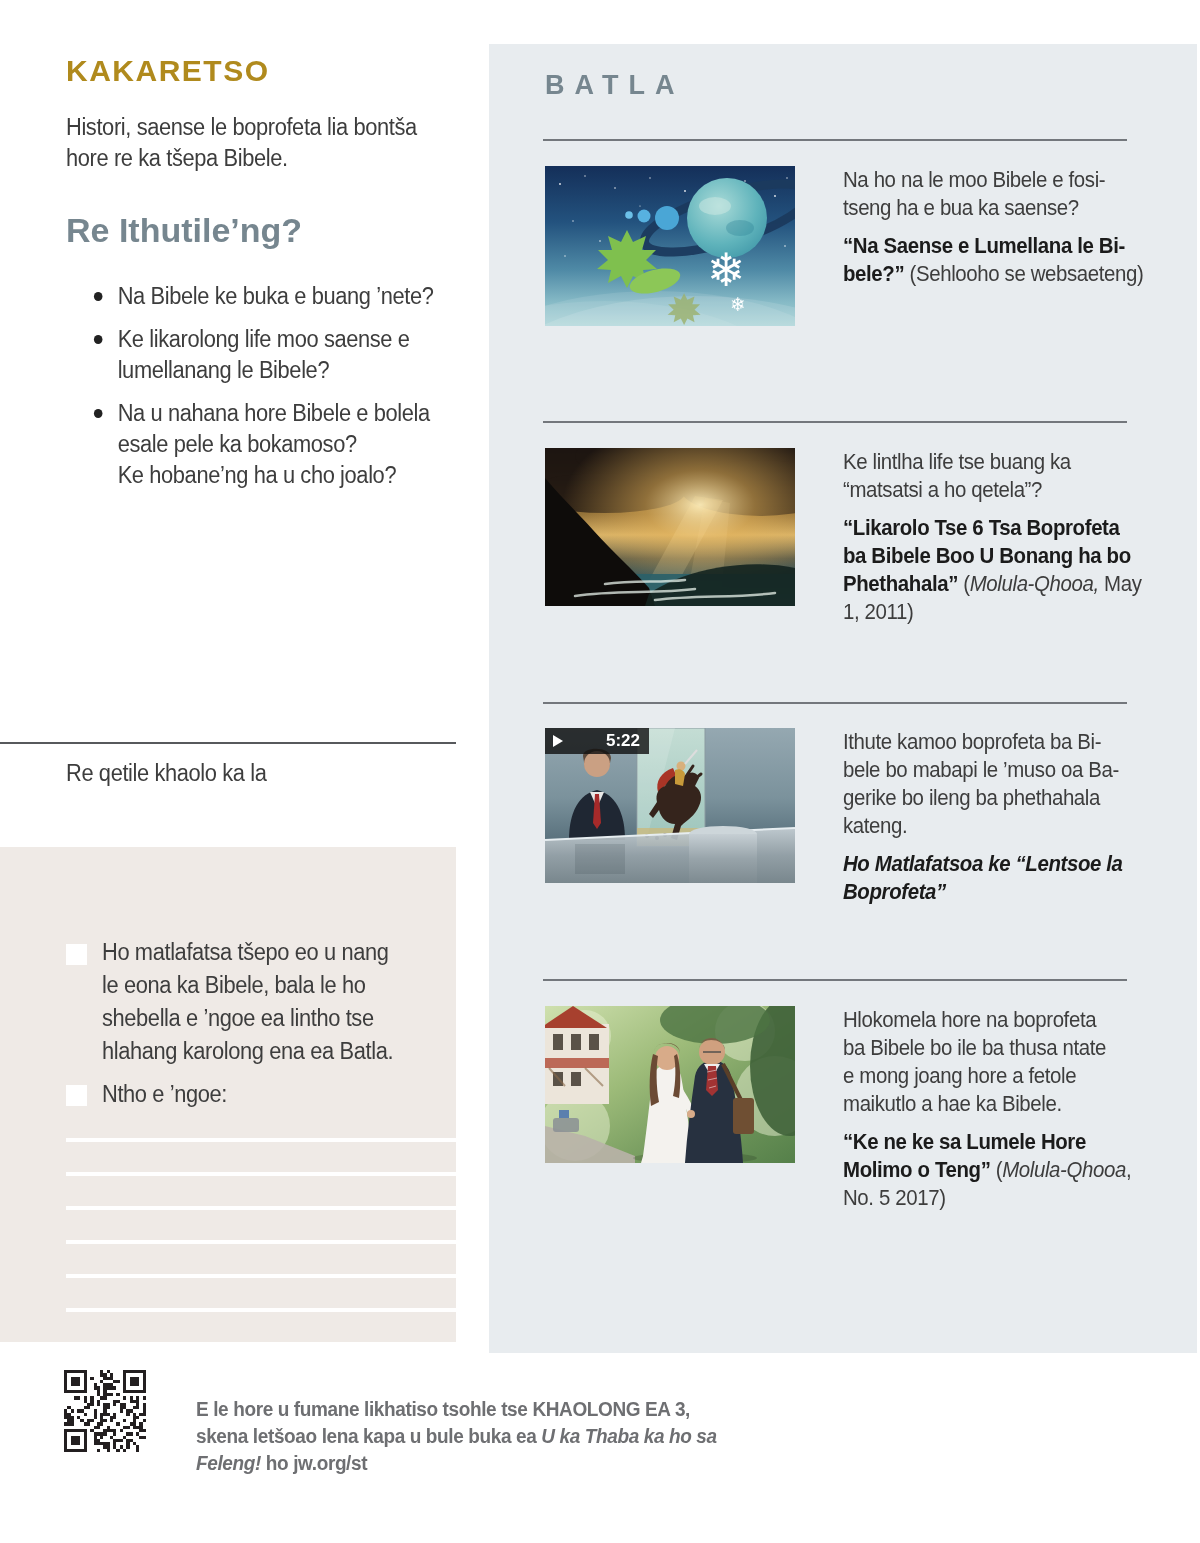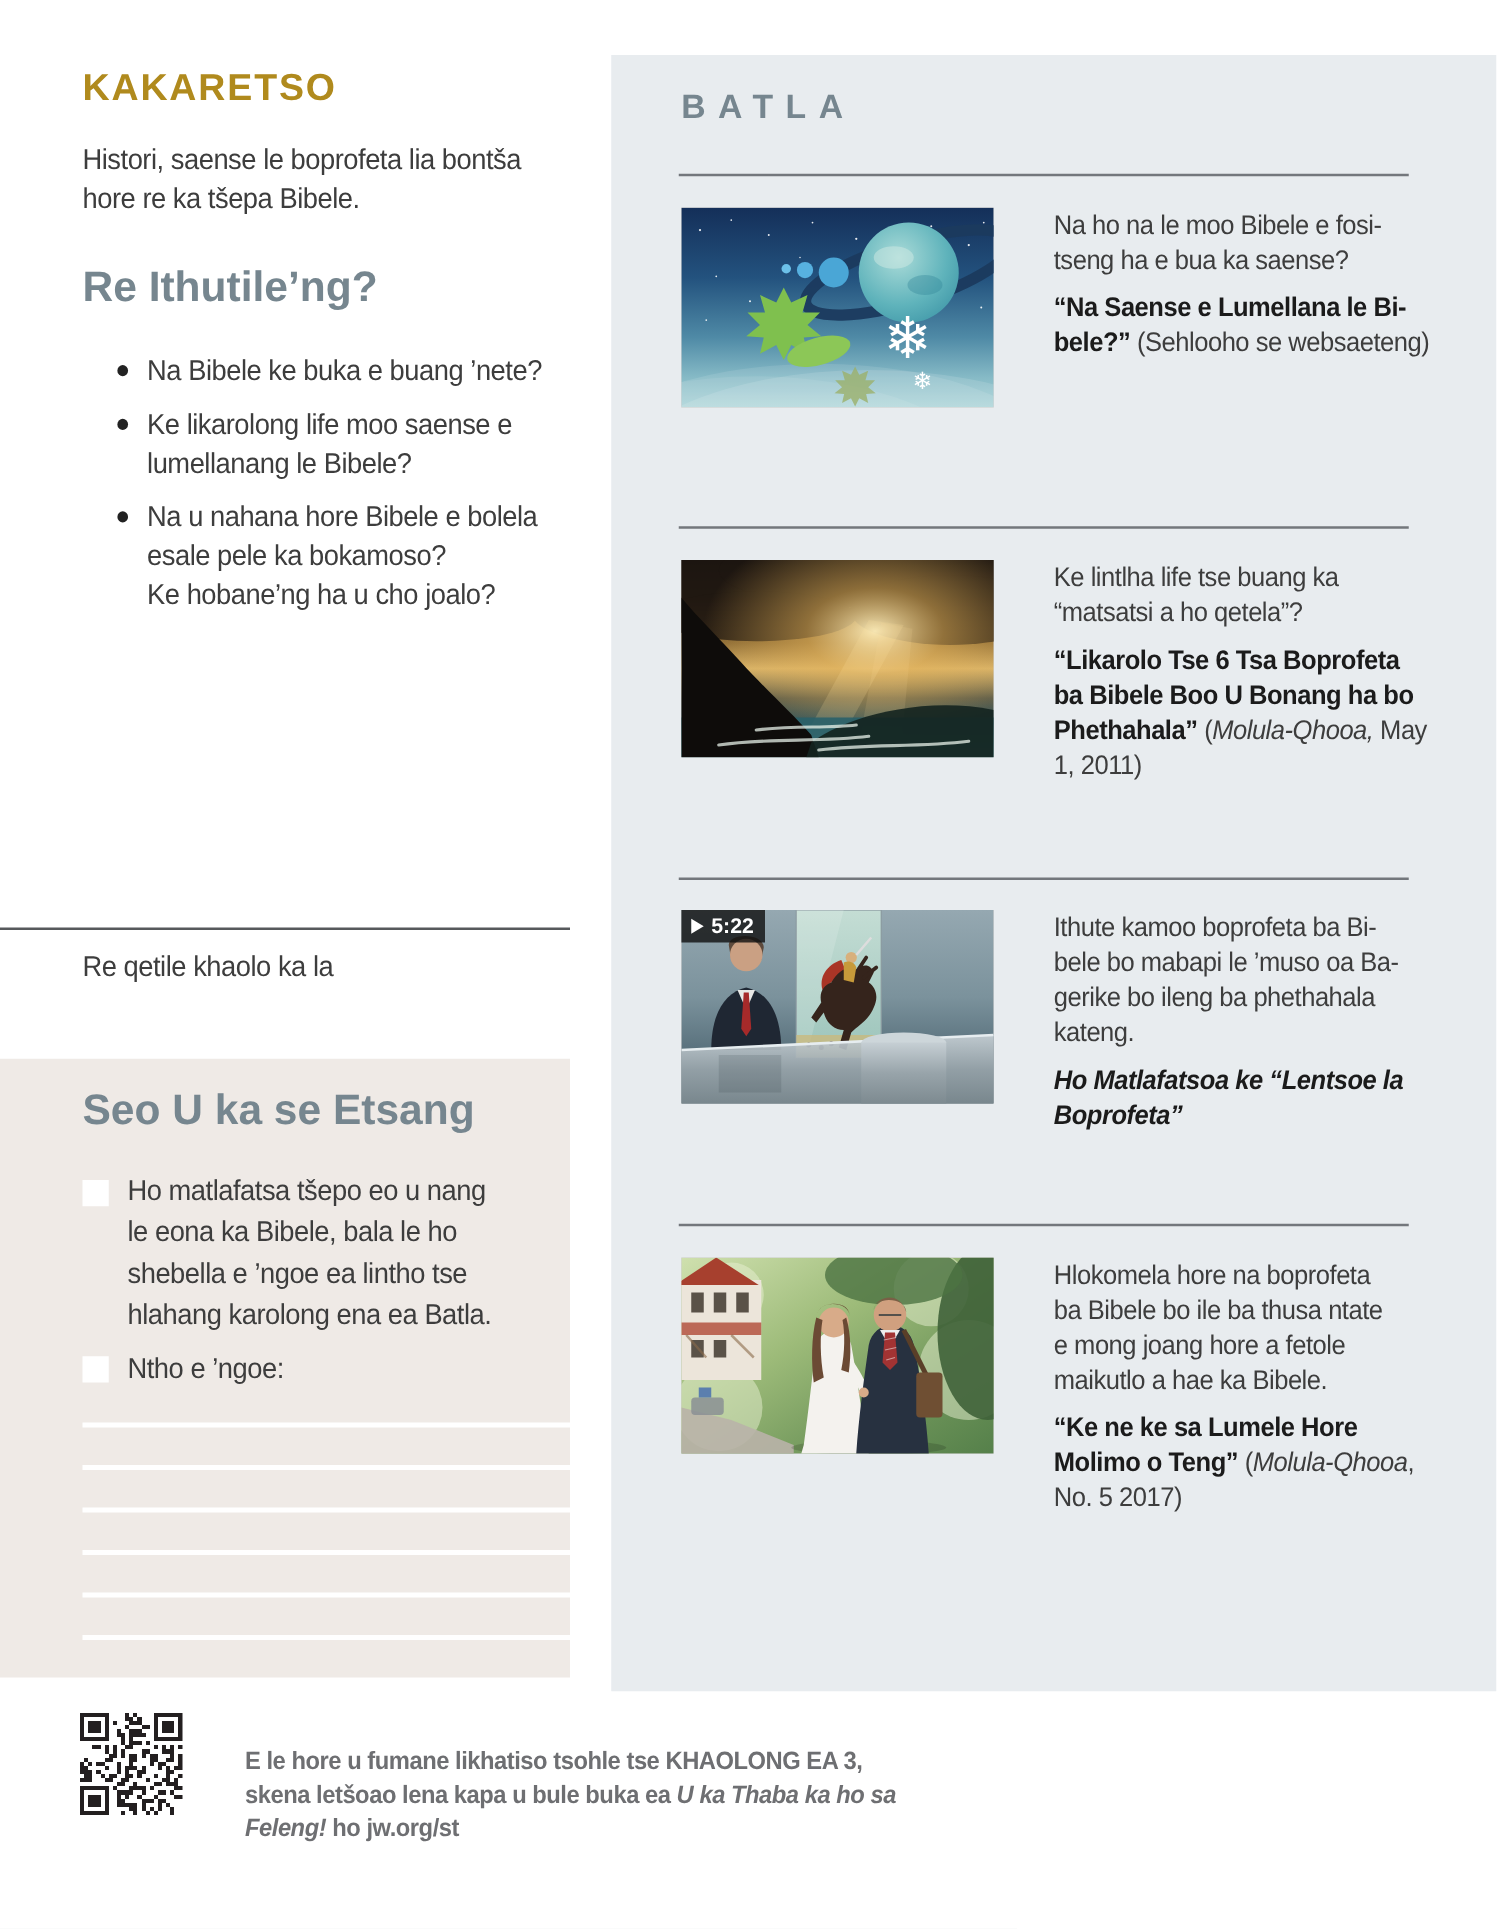--- a/index.html
+++ b/index.html
@@ -41,21 +41,21 @@
   .thumb svg{display:block;}
   .item-text{left:298px;top:0;width:332px;font-size:21.5px;line-height:28px;color:#3D3D3D;}
   .item-text .q{margin:0 0 10px 0;}
   .item-text .ref{margin:0;}
   .b{font-weight:bold;color:#1B1B1B;}
   .bi{font-weight:bold;font-style:italic;color:#1B1B1B;}
   .it{font-style:italic;}
 
   .badge{position:absolute;left:0;top:0;height:26px;padding:0 9px 0 8px;background:rgba(15,15,15,0.8);display:flex;align-items:center;gap:6px;}
   .play-tri{width:0;height:0;border-left:10px solid #fff;border-top:6px solid transparent;border-bottom:6px solid transparent;}
-  .badge-time{color:#fff;font-size:17px;font-weight:bold;}
+  .badge-time{color:#fff;font-size:17px;font-weight:bold;margin-left:37px;}
 </style>
 </head>
 <body>
 
 <div class="abs overview-title">KAKARETSO</div>
 
 <div class="abs overview-text condense pre">Histori, saense le boprofeta lia bontša
 hore re ka tšepa Bibele.</div>
 
 <div class="abs learned-title">Re Ithutile’ng?</div>
@@ -76,21 +76,20 @@
 esale pele ka bokamoso?
 Ke hobane’ng ha u cho joalo?</span>
   </div>
 </div>
 
 <div class="abs left-rule"></div>
 
 <div class="abs finished condense pre">Re qetile khaolo ka la</div>
 
 <div class="abs goal-box">
-  <div class="abs goal-title">Seo U ka se Etsang</div>
 
   <div class="abs goal-check c1"></div>
   <div class="abs goal-text t1 condense pre">Ho matlafatsa tšepo eo u nang
 le eona ka Bibele, bala le ho
 shebella e ’ngoe ea lintho tse
 hlahang karolong ena ea Batla.</div>
 
   <div class="abs goal-check c2"></div>
   <div class="abs goal-text t2 condense pre">Ntho e ’ngoe:</div>
 

